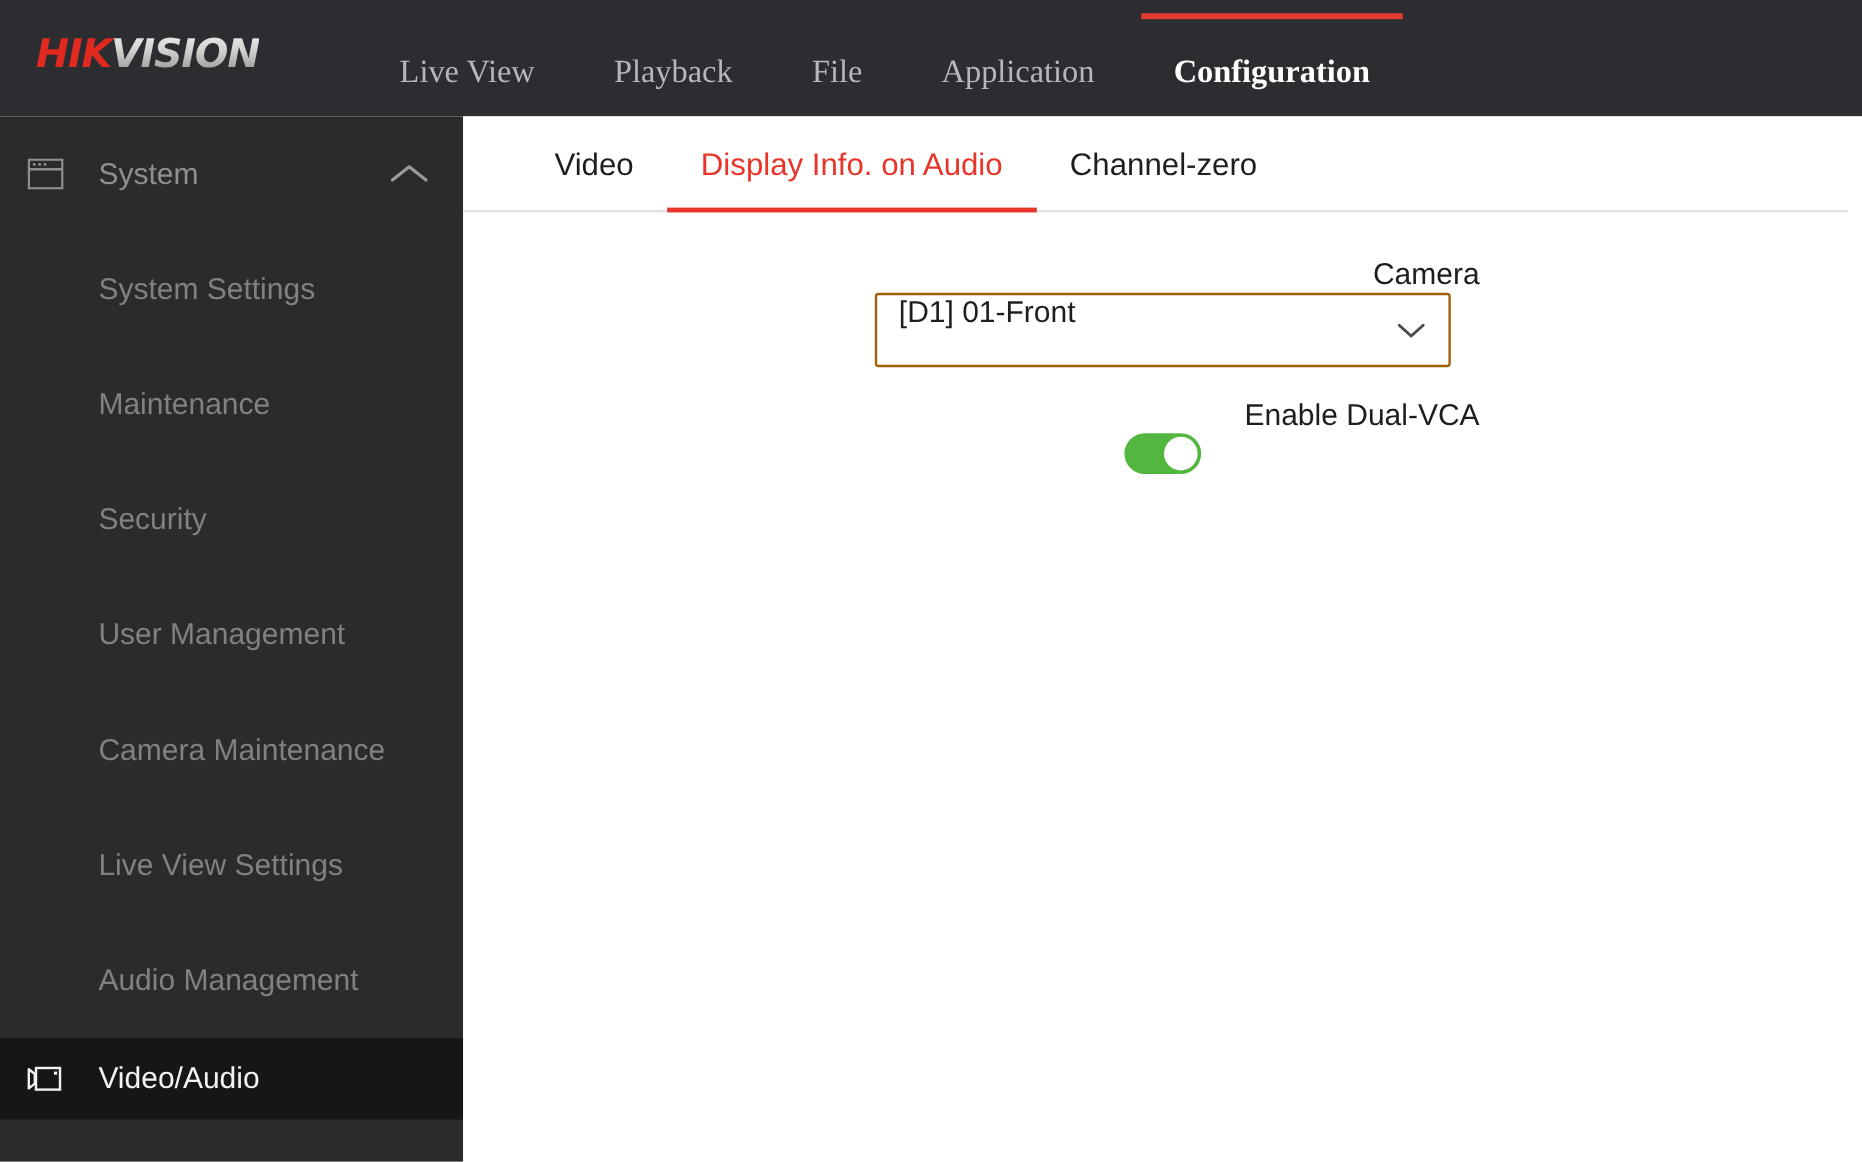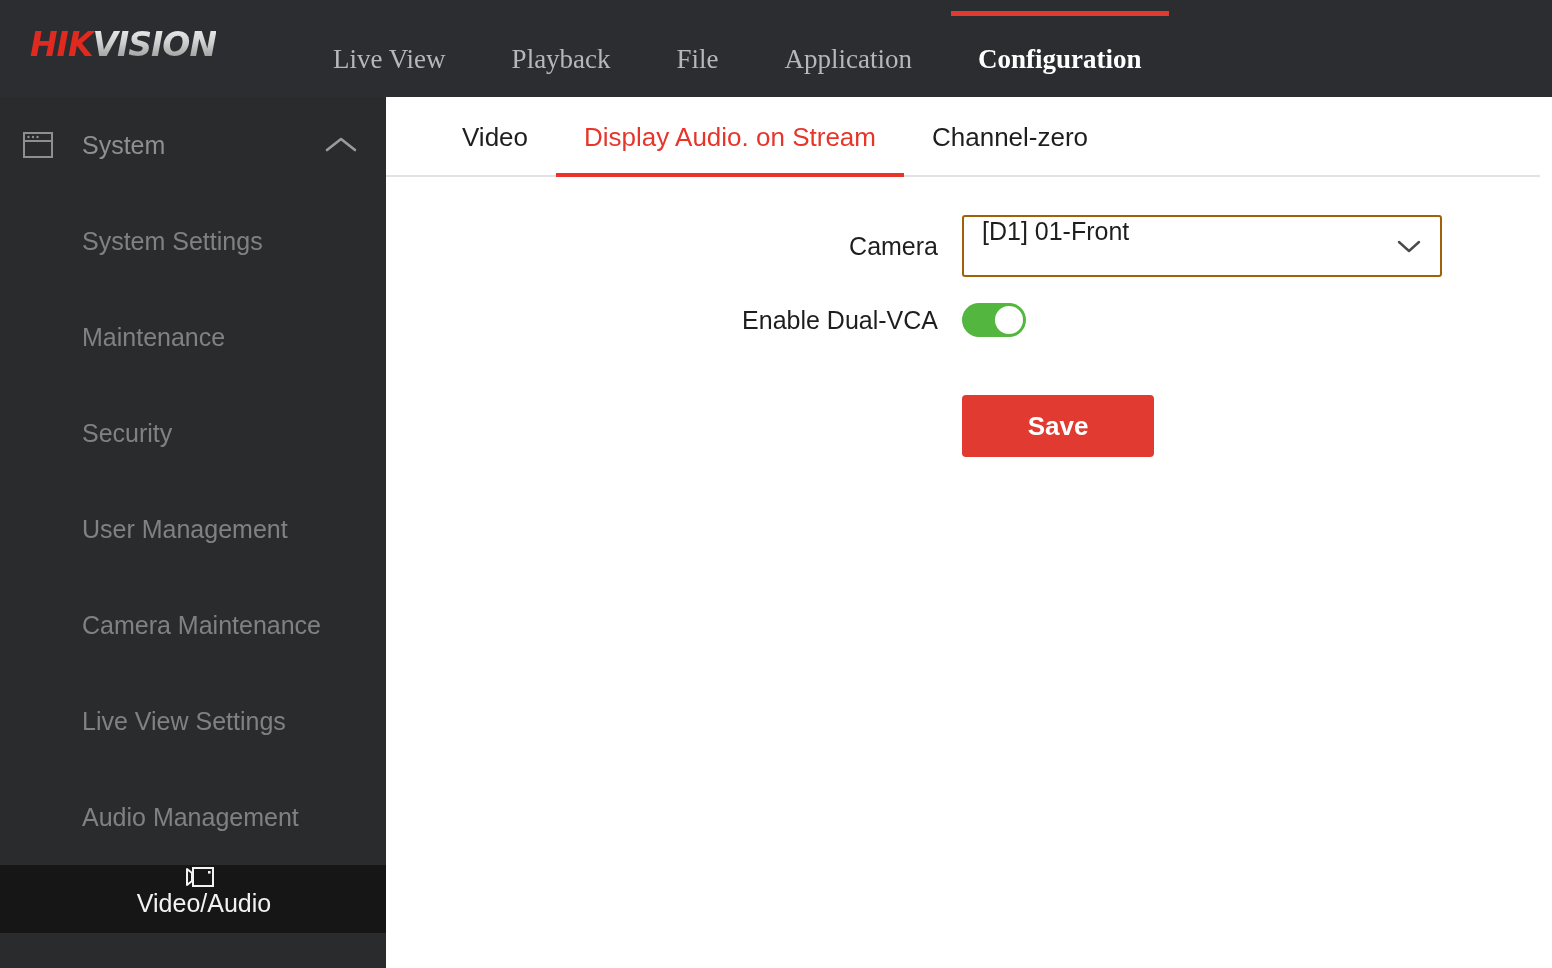--- a/index.html
+++ b/index.html
@@ -129,21 +129,20 @@
     white-space: nowrap;
     cursor: pointer;
   }
 
   .side-item-active {
     height: 68px;
     display: flex;
     align-items: center;
     background: #161616;
     cursor: pointer;
-    flex-direction: column;
   }
   .side-item-active .side-group-label {
     color: #f2f2f2;
   }
 
   
   .main {
     position: absolute;
     left: 386px;
     top: 97px;
@@ -192,20 +191,21 @@
     background: #e8352a;
   }
 
   .form {
     padding-top: 38px;
   }
   .form-row {
     display: flex;
     align-items: center;
     margin-bottom: 26px;
+    flex-direction: column;
   }
   .form-label {
     width: 576px;
     text-align: right;
     padding-right: 24px;
     font-size: 25px;
     color: #1e1e1e;
     white-space: nowrap;
   }
 
@@ -352,21 +352,21 @@
 
 </div>
 
 <div class="main">
 
   <div class="tabs">
     <div class="tab">
       <span>Video</span>
     </div>
     <div class="tab active">
-      <span>Display Audio. on Stream</span>
+      <span>Display Info. on Audio</span>
     </div>
     <div class="tab">
       <span>Channel-zero</span>
     </div>
   </div>
 
   <div class="form">
 
     <div class="form-row">
       <div class="form-label">Camera</div>
@@ -382,18 +382,17 @@
 
     <div class="form-row">
       <div class="form-label">Enable Dual-VCA</div>
       <div class="toggle">
         <span class="knob"></span>
       </div>
     </div>
 
     <div class="btn-row">
       <div class="btn-spacer"></div>
-      <button class="btn-save">Save</button>
     </div>
 
   </div>
 
 </div>
 
 </body></html>

